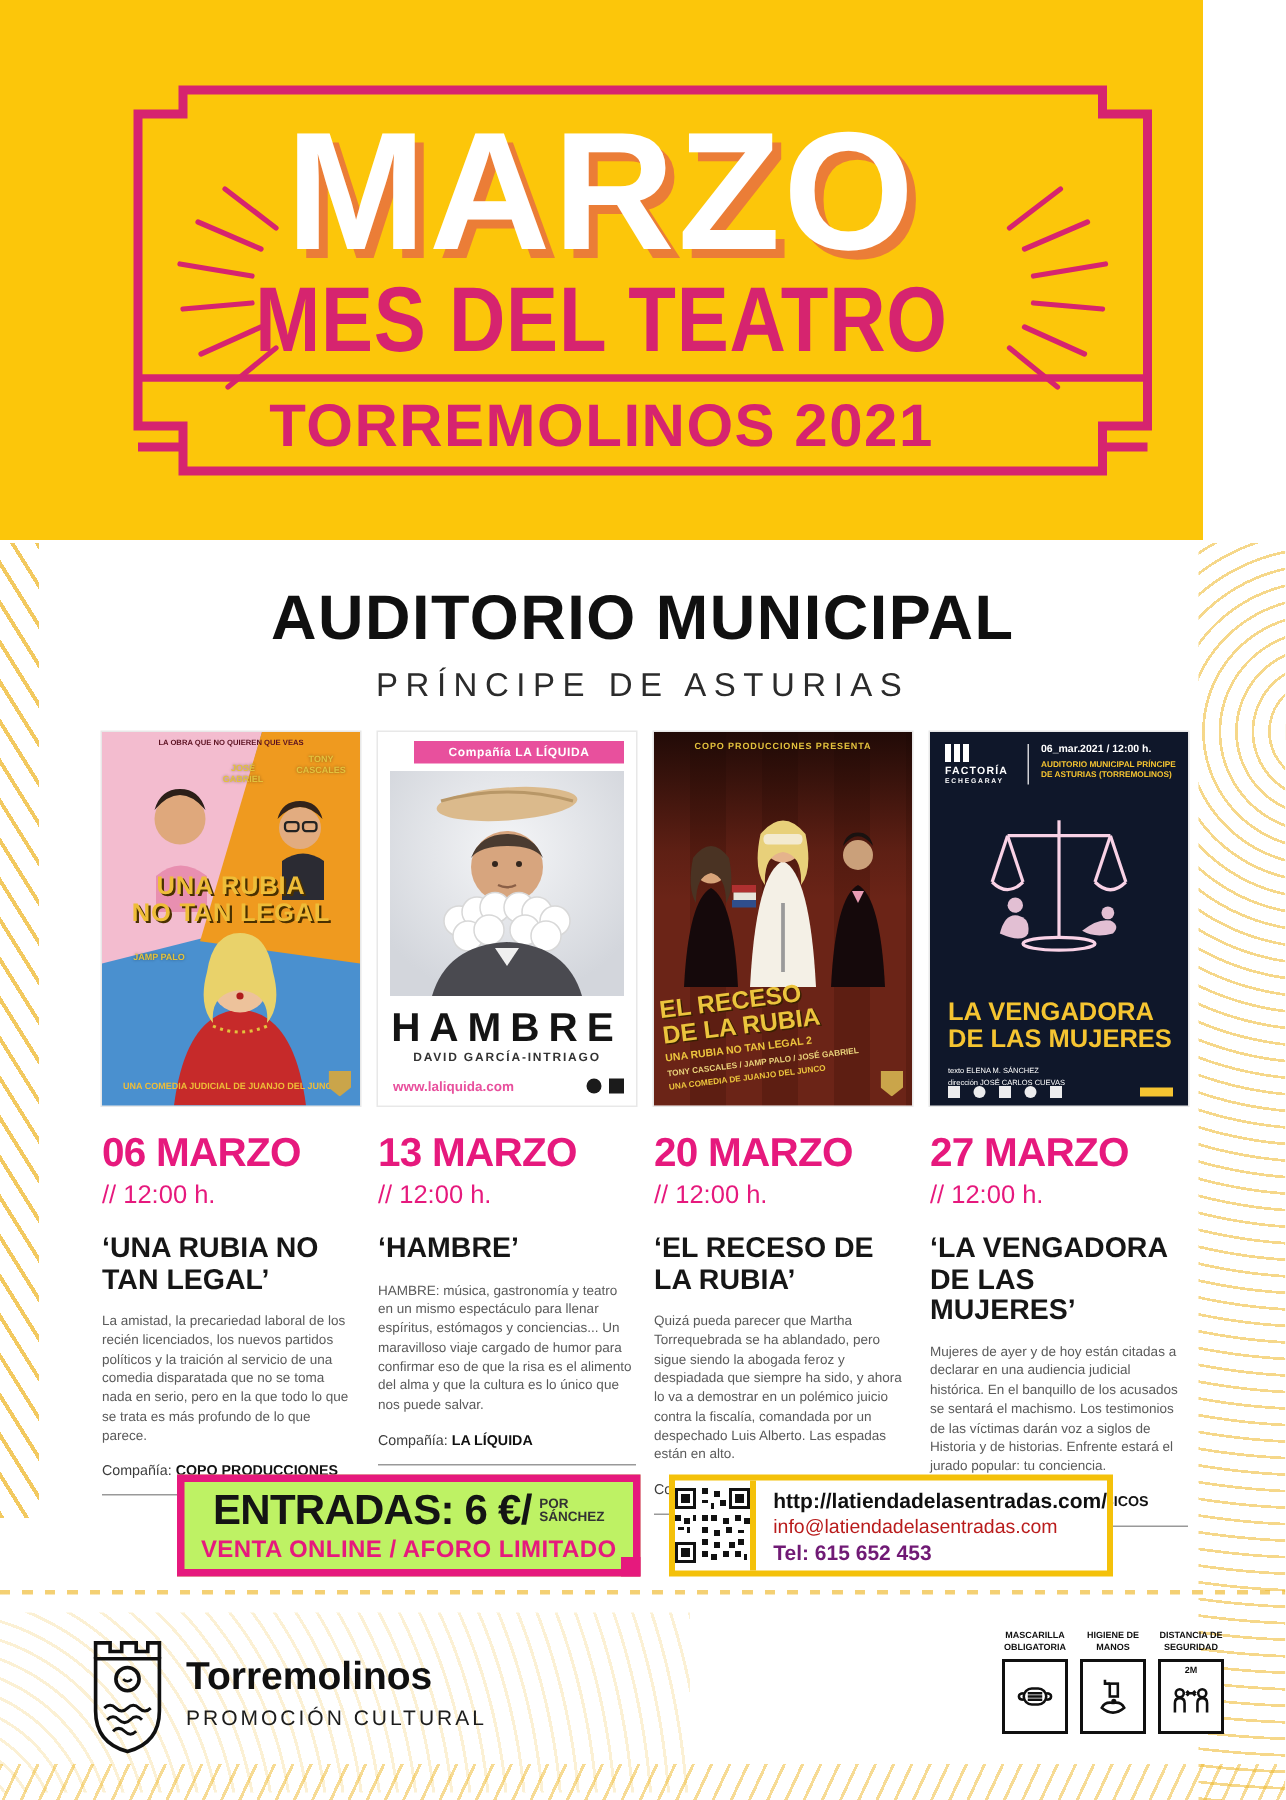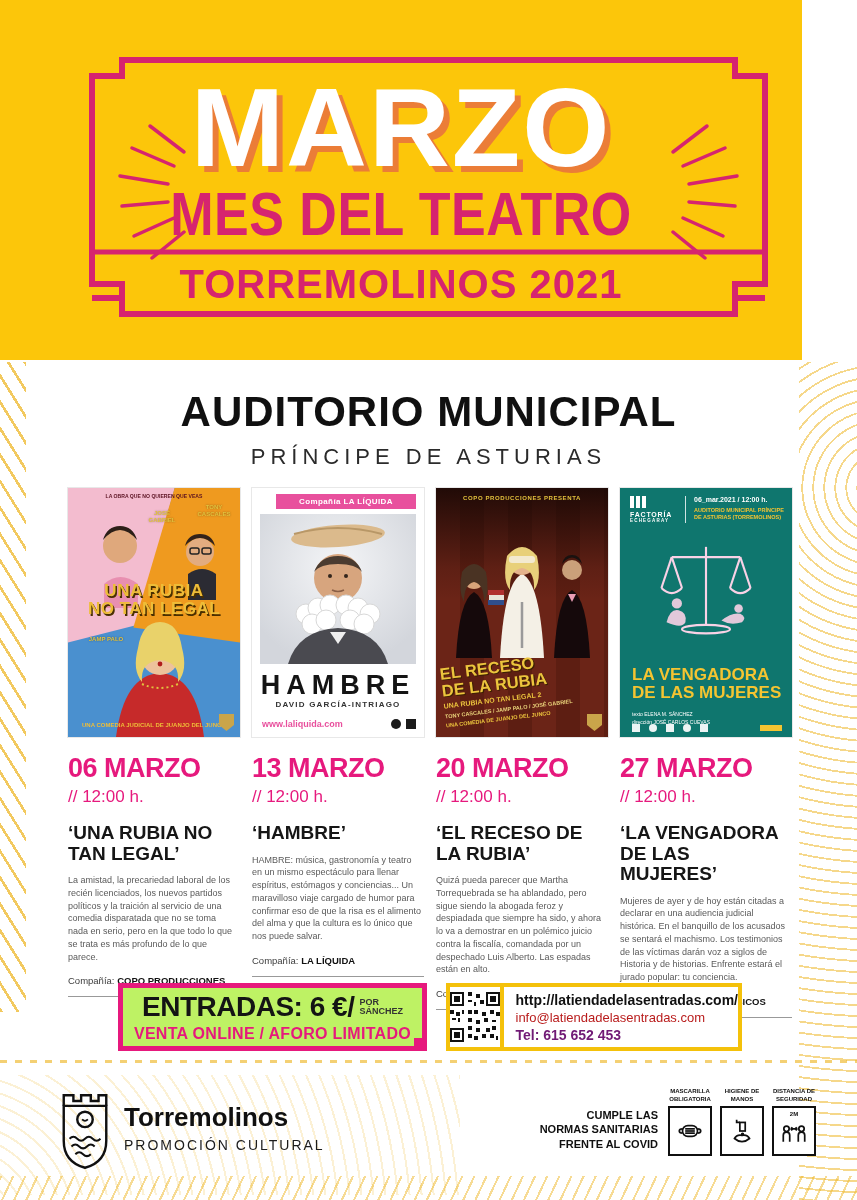--- a/index.html
+++ b/index.html
@@ -74,21 +74,21 @@
       linear-gradient(180deg,rgba(20,6,4,.85) 0%,rgba(20,6,4,.15) 32%,rgba(20,6,4,0) 45%),
       repeating-linear-gradient(90deg,#6b2417 0 24px,#5d1e12 24px 48px);}
   .p3-top{left:0;top:7px;width:100%;text-align:center;font-size:6px;font-weight:800;color:#e3c23d;letter-spacing:.6px;}
   .p3-titleblock{left:6px;top:168px;width:160px;transform:rotate(-7deg);}
   .p3-title{font-size:16.5px;line-height:1.02;font-weight:900;color:#ecc43d;text-shadow:1px 1px 0 #3a2000;width:128px;}
   .p3-sub{margin-top:3px;font-size:7px;font-weight:800;color:#ecc43d;}
   .p3-cast{margin-top:4px;font-size:5.5px;font-weight:700;color:#e9d27a;}
   .p3-credit{margin-top:3px;font-size:5.5px;font-weight:700;color:#ecc43d;}
 
   
-  .p4{background:#0f766e;}
+  .p4{background:#0f172a;}
   .p4-head{position:absolute;left:10px;top:8px;right:6px;display:flex;gap:8px;}
   .p4-org{width:50px;border-right:1px solid rgba(255,255,255,.8);padding-right:6px;color:#fff;}
   .p4-orgicon{width:20px;height:12px;margin-bottom:3px;
       background:linear-gradient(90deg,#fff 0 4px,transparent 4px 6px,#fff 6px 10px,transparent 10px 12px,#fff 12px 16px,transparent 16px);}
   .p4-org .l1{font-size:7px;font-weight:900;letter-spacing:.8px;}
   .p4-org .l2{font-size:4.5px;font-weight:700;letter-spacing:1.2px;}
   .p4-info .dt{font-size:7px;font-weight:900;color:#fff;}
   .p4-info .vn{margin-top:4px;font-size:5.5px;line-height:1.35;font-weight:800;color:#f5c431;width:92px;}
   .p4-title{left:12px;top:178px;width:150px;font-size:17px;line-height:1.08;font-weight:900;color:#f5c431;}
   .p4-credits{left:12px;top:222px;font-size:5px;color:#ffffff;line-height:1.6;}
@@ -414,21 +414,20 @@
       <path d="M27 30 q3 3 6 0" stroke-width="1.8"></path>
       <path d="M14 50 q4 -4 8 0 t8 0 t8 0 t8 0" stroke-width="2"></path>
       <path d="M16 58 q4 -4 8 0 t8 0 t8 0" stroke-width="2"></path>
       <path d="M20 66 q4 -4 8 0 t8 0" stroke-width="2"></path>
     </svg>
   </div>
   <div class="ft-brand">
     <div class="b1">Torremolinos</div>
     <div class="b2">PROMOCIÓN CULTURAL</div>
   </div>
-  <div class="ft-covid-msg">CUMPLE LAS NORMAS SANITARIAS FRENTE AL COVID</div>
   <div class="ft-icons">
     <div class="ft-ic">
       <div class="lbl">MASCARILLA OBLIGATORIA</div>
       <div class="box">
         <svg width="30" height="30" viewBox="0 0 28 28" fill="none" stroke="#101010" stroke-width="1.6">
           <rect x="7" y="9" width="14" height="10" rx="5"></rect>
           <line x1="9.5" y1="12" x2="18.5" y2="12"></line>
             <line x1="9.5" y1="14" x2="18.5" y2="14"></line>
             <line x1="9.5" y1="16" x2="18.5" y2="16"></line>
           <path d="M7 12 C3 12 3 16 7 16"></path>

